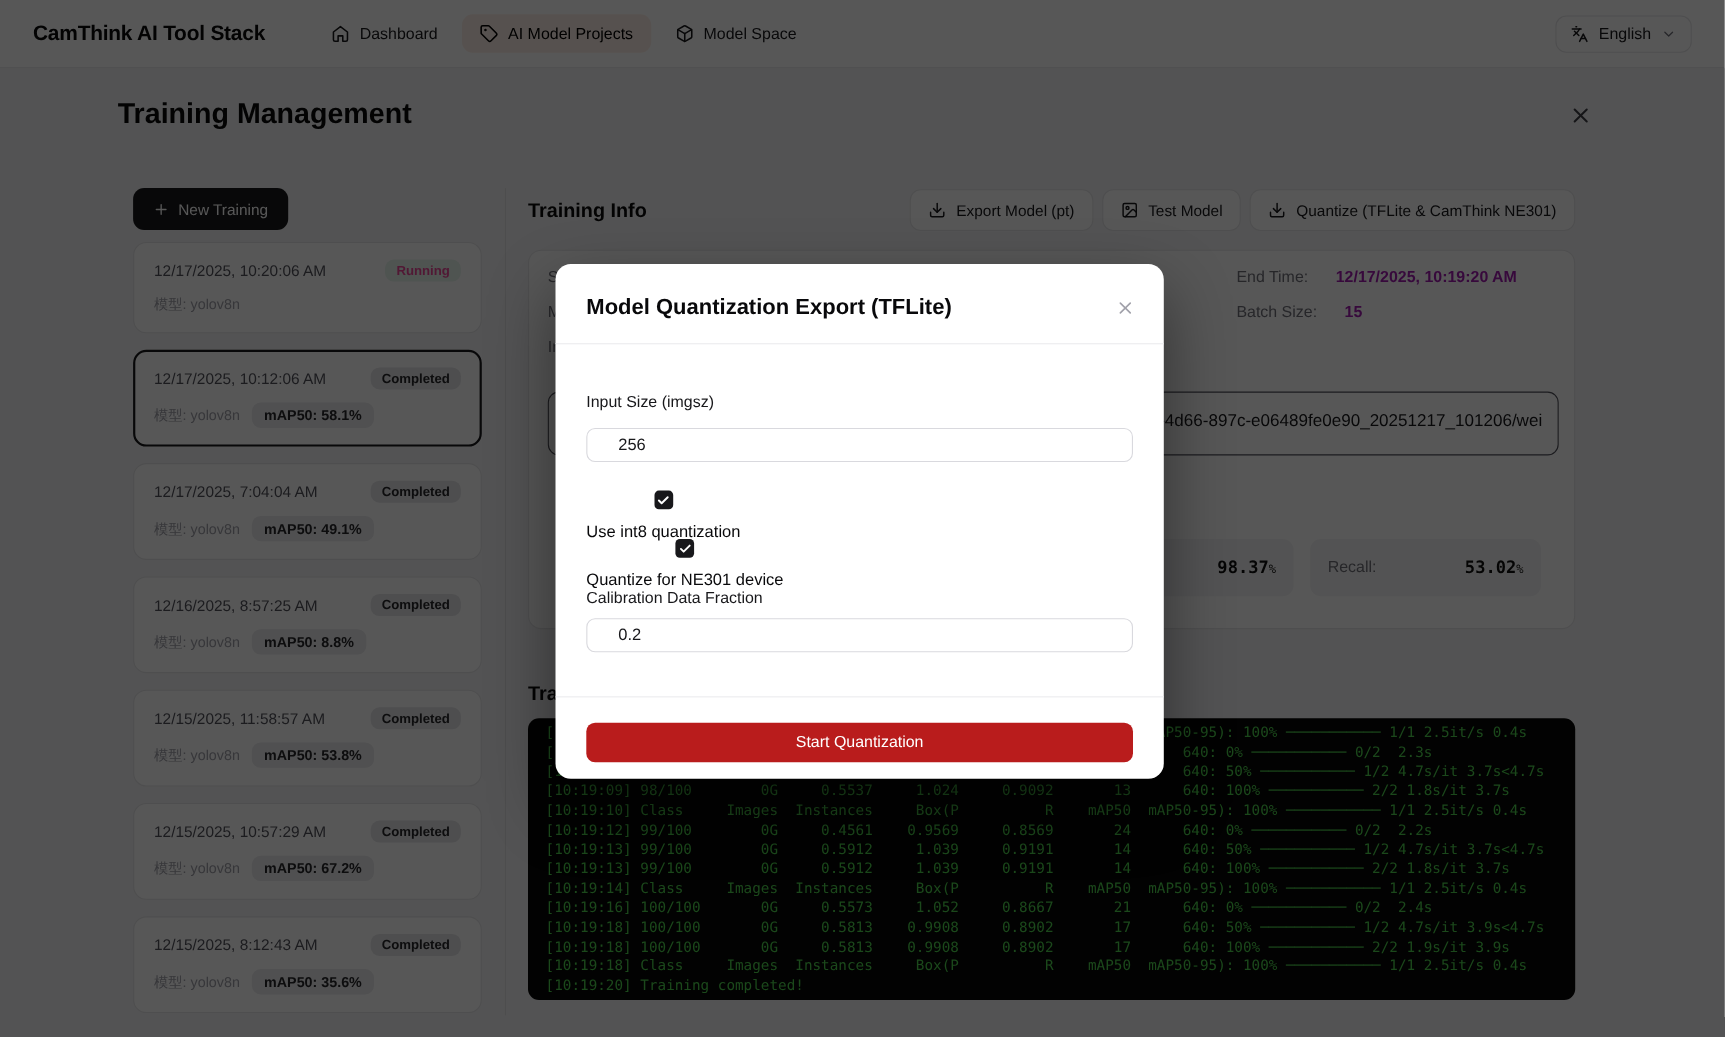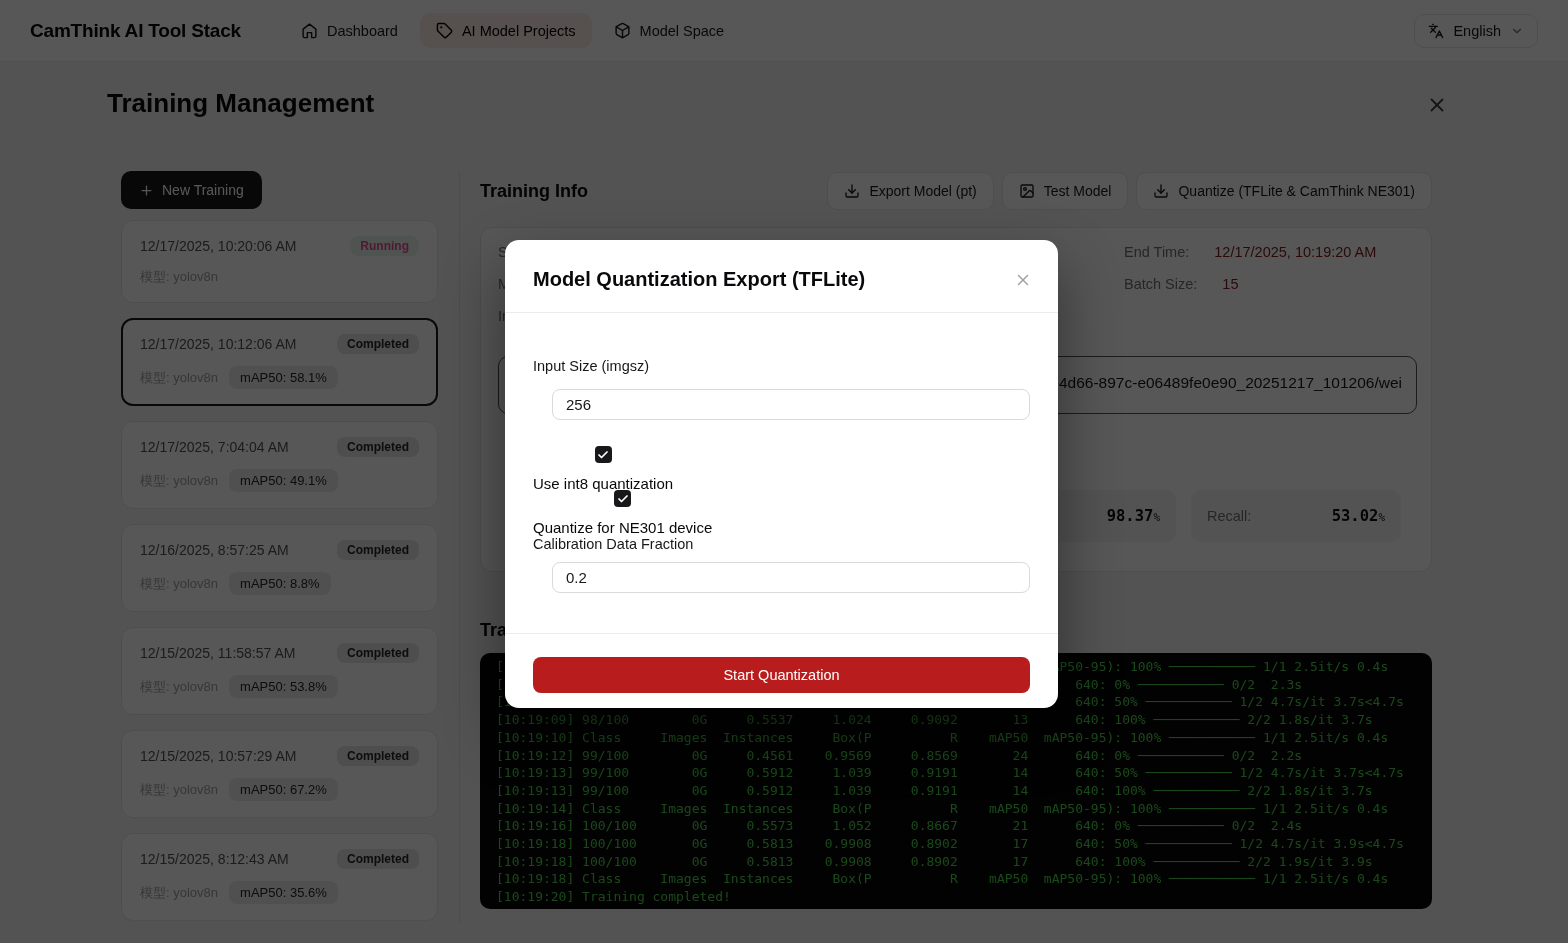--- a/index.html
+++ b/index.html
@@ -32,37 +32,37 @@
   .runcard { background:#fff; border:1px solid #e4e4e7; border-radius:12px; padding:15px 18px 16px;
              margin-bottom:15px; cursor:pointer; }
   .runcard.selected { border:2px solid #18181b; padding:14px 17px 15px; }
   .runrow1 { display:flex; align-items:center; justify-content:space-between; }
   .rundate { font-size:14px; font-weight:500; color:#52525b; }
   .badge { font-size:12px; font-weight:600; padding:3px 10px; border-radius:8px; white-space:nowrap; }
   .b-running { color:#ec4899; background:rgba(22,163,74,0.10); }
   .b-completed { color:#27272a; background:#e4e4e7; }
   .runrow2 { display:flex; align-items:center; gap:11px; margin-top:12px; }
   .runmodel { font-size:13px; color:#a1a1aa; }
-  .mapbadge { font-size:13px; font-weight:400; color:#27272a; background:#e9e9ec; padding:4px 11px; border-radius:8px; }
+  .mapbadge { font-size:13px; font-weight:700; color:#27272a; background:#e9e9ec; padding:4px 11px; border-radius:8px; }
 
   
   .main { position:absolute; left:480px; top:172px; width:952px; }
   .mainhead { display:flex; align-items:center; justify-content:space-between; height:38px; }
   .mainhead h2 { font-size:18px; font-weight:700; color:#09090b; }
   .btngroup { display:flex; gap:8px; }
   .btn-outline { display:inline-flex; align-items:center; gap:9px; background:#fff; border:1px solid #e4e4e7;
                  border-radius:10px; height:38px; padding:0 16px; font-size:14px; font-weight:500;
                  color:#18181b; cursor:pointer; font-family:inherit;text-align:center; }
 
   .panel { position:relative; margin-top:17px; background:#fff; border:1px solid #e4e4e7;
            border-radius:12px; height:345px; overflow:hidden; }
   .frag { position:absolute; left:17px; font-size:14.5px; color:#71717a; }
   .inforow { position:absolute; left:643px; display:flex; gap:25px; font-size:14.5px; }
   .inforow .lbl { color:#71717a; }
-  .inforow .val { color:#7f1d1d; font-weight:400; }
+  .inforow .val { color:#a21caf; font-weight:700; }
   .pathbox { position:absolute; left:17px; top:128px; width:919px; height:58px;
              border:1.5px solid #52525b; border-radius:10px; overflow:hidden; }
   .pathbox span { position:absolute; right:14px; top:17px; white-space:nowrap; font-size:15.5px; color:#18181b; }
   .metric { position:absolute; top:262px; height:52px; background:#f4f4f5; border-radius:10px;
             display:flex; align-items:center; justify-content:space-between; padding:0 16px; }
   .metric .mlbl { font-size:14.5px; color:#71717a; }
   .metric .mval { font-family:"DejaVu Sans Mono",monospace; font-weight:700; font-size:15.5px; color:#111; }
   .metric .munit { font-size:11px; font-weight:400; }
 
   .logshead { margin-top:48px; font-size:18px; font-weight:700; color:#09090b; }
@@ -73,21 +73,21 @@
 
   
   .overlay { position:absolute; inset:0; background:rgba(0,0,0,0.66); z-index:40; }
   .modal { position:absolute; left:505px; top:240px; width:553px; height:468px; background:#fff;
            border-radius:14px; z-index:50; box-shadow:0 25px 60px rgba(0,0,0,0.45); }
   .mtitle { position:absolute; left:28px; top:28px; font-size:20px; font-weight:700; color:#09090b; }
   .mclose { position:absolute; right:24px; top:31px; width:20px; height:20px; color:#a1a1aa; cursor:pointer; }
   .mdiv1 { position:absolute; top:72px; left:0; right:0; height:1px; background:#ececee; }
   .mlabel { position:absolute; left:28px; font-size:14.5px; font-weight:500; color:#18181b; }
   .minput { position:absolute; left:28px; right:28px; height:31px; border:1px solid #d9d9de;
-            border-radius:8px; padding:0 13px; font-size:15px; color:#18181b; font-family:inherit; background:#fff;margin-left:19px; }
+            border-radius:8px; padding:0 28px; font-size:15px; color:#18181b; font-family:inherit; background:#fff; }
   .cbrow { position:absolute; left:28px; display:flex; align-items:center; gap:12px; cursor:pointer;flex-direction:column; }
   .cbox { width:17px; height:17px; background:#18181b; border-radius:4px; display:flex;
           align-items:center; justify-content:center; }
   .cblabel { font-size:15px; font-weight:500; color:#09090b; }
   .mdiv2 { position:absolute; top:393px; left:0; right:0; height:1px; background:#ececee; }
   .btn-submit { position:absolute; left:28px; right:28px; top:417px; height:36px; background:#b91c1c;
                 color:#fff; border:none; border-radius:8px; font-size:14.5px; font-weight:500;
                 cursor:pointer; font-family:inherit; }
 </style>
 </head>

